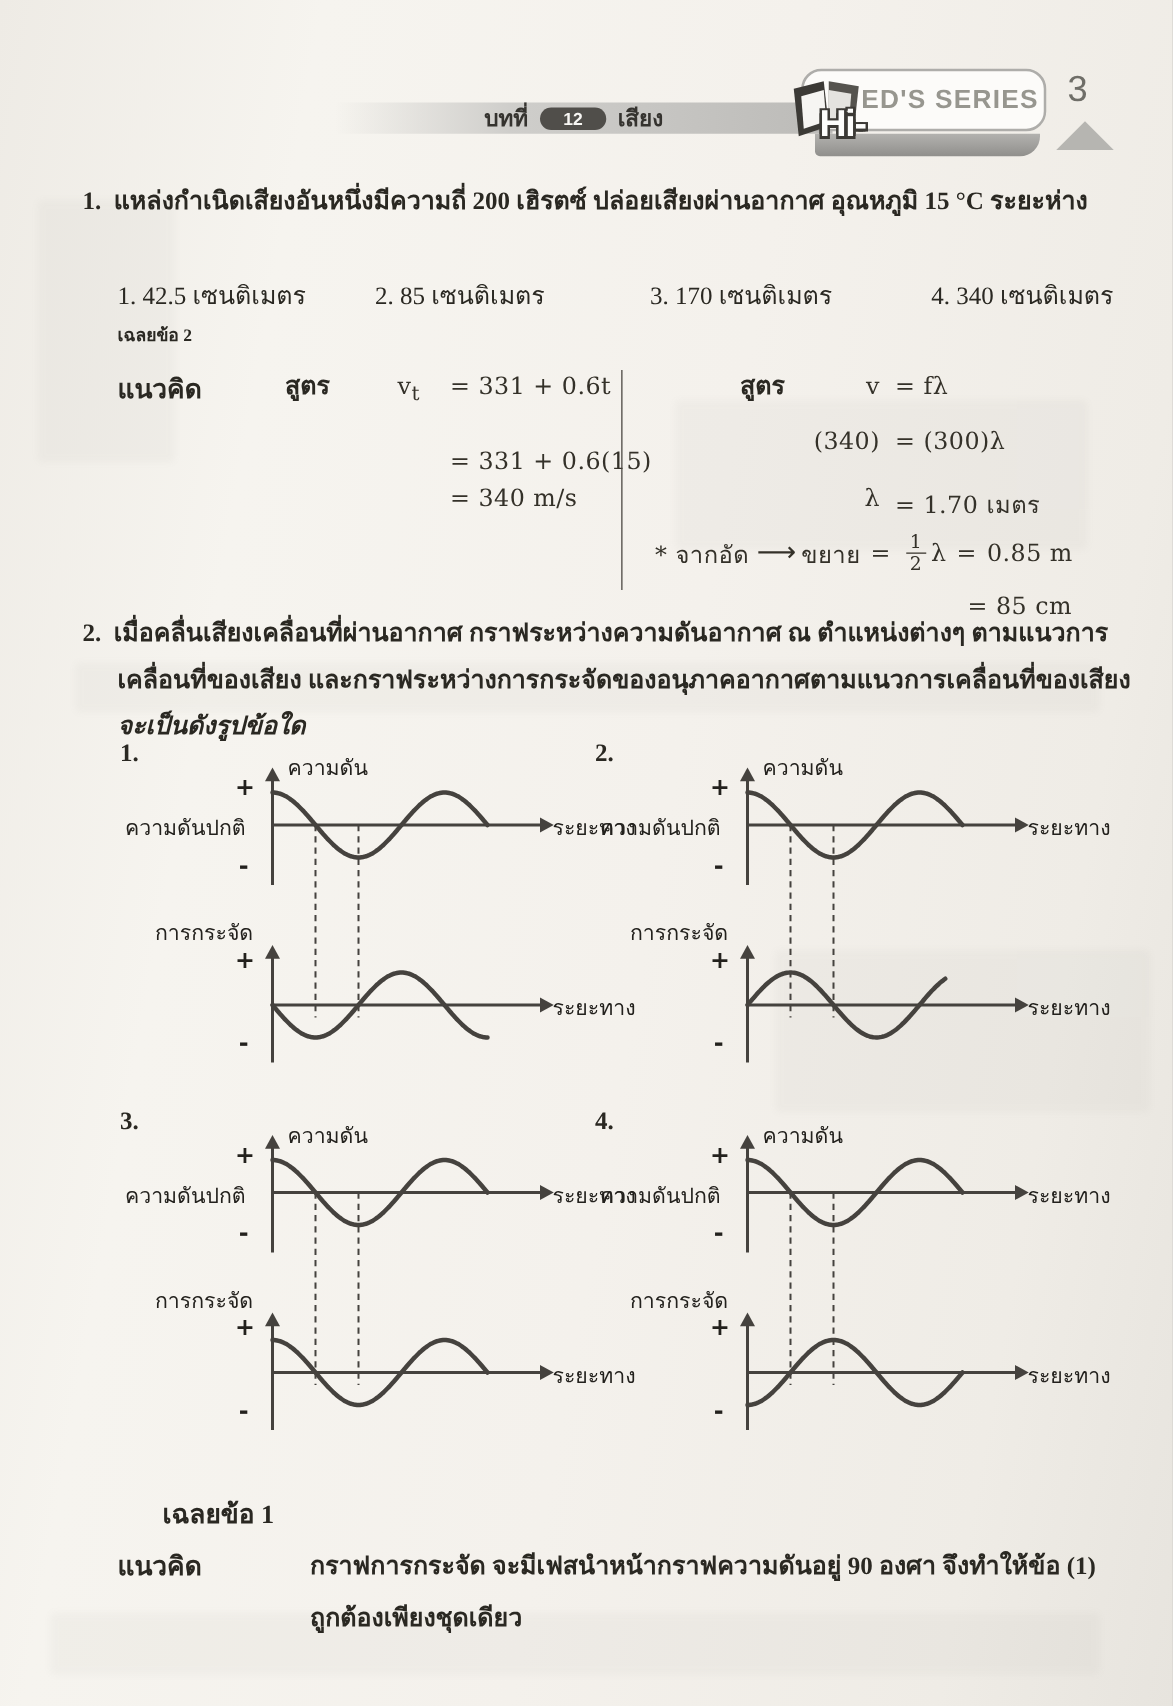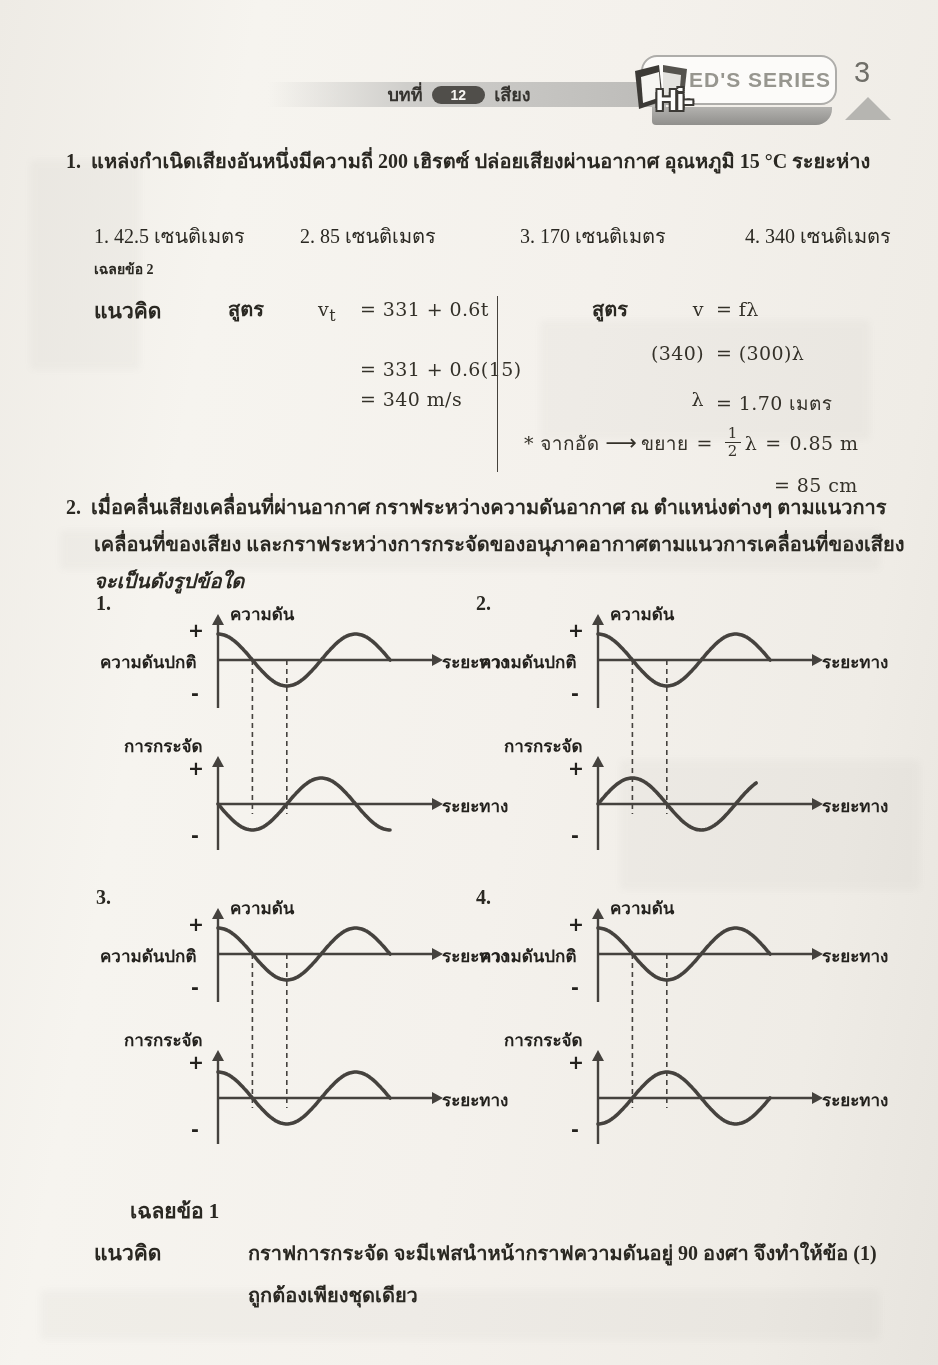--- a/index.html
+++ b/index.html
@@ -59,21 +59,21 @@
   .sol2-divider{position:absolute; left:497px; top:296px; height:176px; border-left:1.6px solid #45423c;}
   .abs{position:absolute;}
   .frac{display:inline-flex; flex-direction:column; align-items:center; vertical-align:middle; line-height:1; font-size:15px; margin:0 4px;}
   .frac .num{border-bottom:1.4px solid #343129; padding:0 3px 1px;}
   .frac .den{padding-top:1px;}
   .arrow-glyph{font-family:"DejaVu Sans","Liberation Sans",sans-serif; font-size:22px; line-height:20px; letter-spacing:-2px; margin:0 6px; color:#343129;}
   
   .option-cell{position:absolute; width:400px; height:278px;}
   .opt-num{position:absolute; left:4px; top:0; font-size:20px; font-weight:600; color:#2a2822;}
   .gpair{position:absolute; left:8px; top:8px; width:392px; height:268px;}
-  .gpair .lbl{position:absolute; font-weight:700; font-size:17px; color:#23211d; white-space:nowrap;}
+  .gpair .lbl{position:absolute; font-weight:400; font-size:17px; color:#23211d; white-space:nowrap;}
   .gpair .sign{position:absolute; font-weight:700; font-size:19px; color:#23211d;
     font-family:"DejaVu Sans","Liberation Sans",sans-serif;}
   .p-title{left:130px; top:0px;}
   .plus1{left:88px; top:19px;}
   .minus1{left:91px; top:82px;}
   .origin-lbl{left:0px; top:48px; width:112px; text-align:left;}
   .x1{left:342px; top:48px;}
   .d-title{left:24px; top:132px;}
   .plus2{left:88px; top:157px;}
   .minus2{left:91px; top:224px;}

